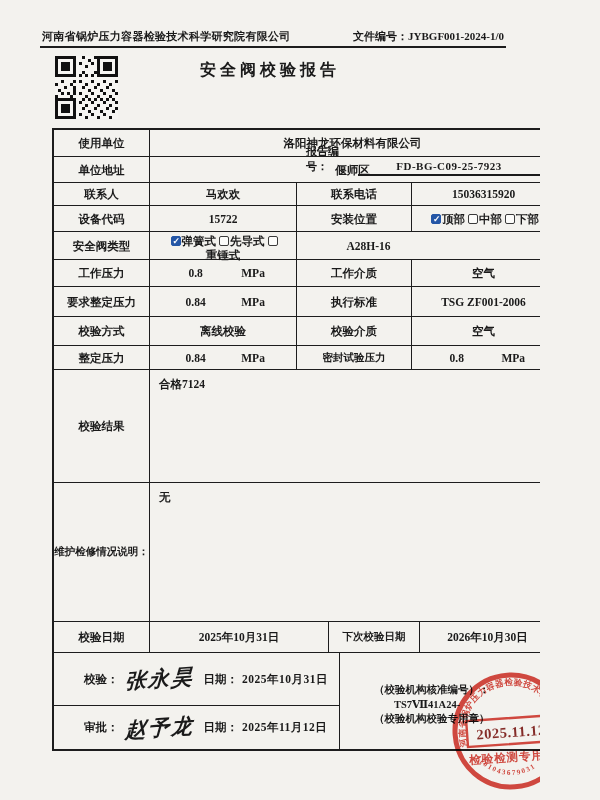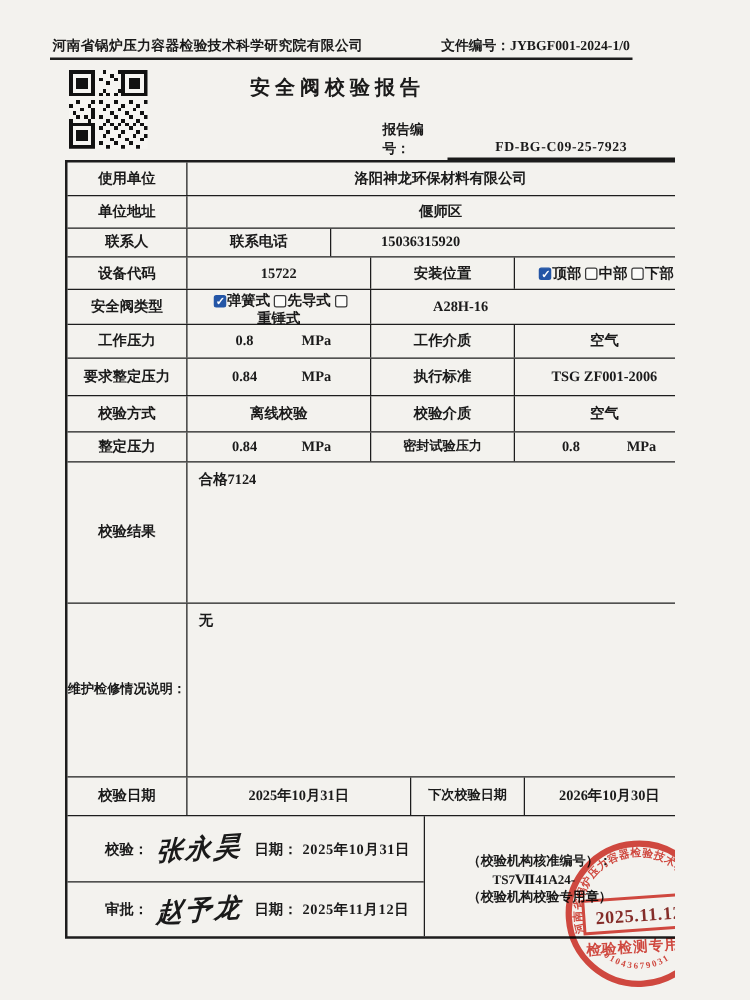--- a/index.html
+++ b/index.html
@@ -12,21 +12,21 @@
   }
   .page{position:relative;width:540px;height:800px;overflow:hidden;}
 
   
   .hdr-company{position:absolute;left:42px;top:29px;font-size:11px;letter-spacing:.3px;}
   .hdr-doc{position:absolute;right:36px;top:29px;font-size:11px;}
   .hdr-rule{position:absolute;left:40px;right:34px;top:46px;height:2px;background:#1d1d1d;}
   .qr{position:absolute;left:55px;top:56px;width:63px;height:63px;}
   .title{position:absolute;left:0;right:0;top:60px;text-align:center;font-size:16px;letter-spacing:4px;}
   .report-no{position:absolute;top:96px;left:306px;font-size:11px;display:flex;align-items:flex-end;}
-  .report-no .lbl{padding-bottom:2px;}
+  .report-no .lbl{padding-bottom:2px;margin-top:48px;}
   .report-no .val{width:192px;text-align:center;border-bottom:2px solid #1a1a1a;padding-bottom:2px;letter-spacing:.5px;}
 
   
   .tbl{position:absolute;left:52px;top:128px;width:501px;border:2px solid #1d1d1d;background:transparent;}
   .tr{display:flex;border-bottom:1px solid #1d1d1d;}
   .tr:last-child{border-bottom:none;}
   .td{border-right:1px solid #1d1d1d;display:flex;align-items:center;justify-content:center;
       font-size:11.5px;box-sizing:border-box;text-align:center;line-height:14px;}
   .td:last-child{border-right:none;}
   .c1{width:96px;}.c2{width:147px;}.c3{width:115px;}.c4{width:143px;}
@@ -107,20 +107,21 @@
       <div class="td cspan">洛阳神龙环保材料有限公司</div>
     </div>
 
     <div class="tr" style="height:25px">
       <div class="td c1">单位地址</div>
       <div class="td cspan">偃师区</div>
     </div>
 
     <div class="tr" style="height:22px">
       <div class="td c1">联系人</div>
+      <div class="td c2">马欢欢</div>
       <div class="td c3">联系电话</div>
       <div class="td c4">15036315920</div>
     </div>
 
     <div class="tr" style="height:25px">
       <div class="td c1">设备代码</div>
       <div class="td c2">15722</div>
       <div class="td c3">安装位置</div>
       <div class="td c4 cbgroup">
         <span class="cb checked"></span>

